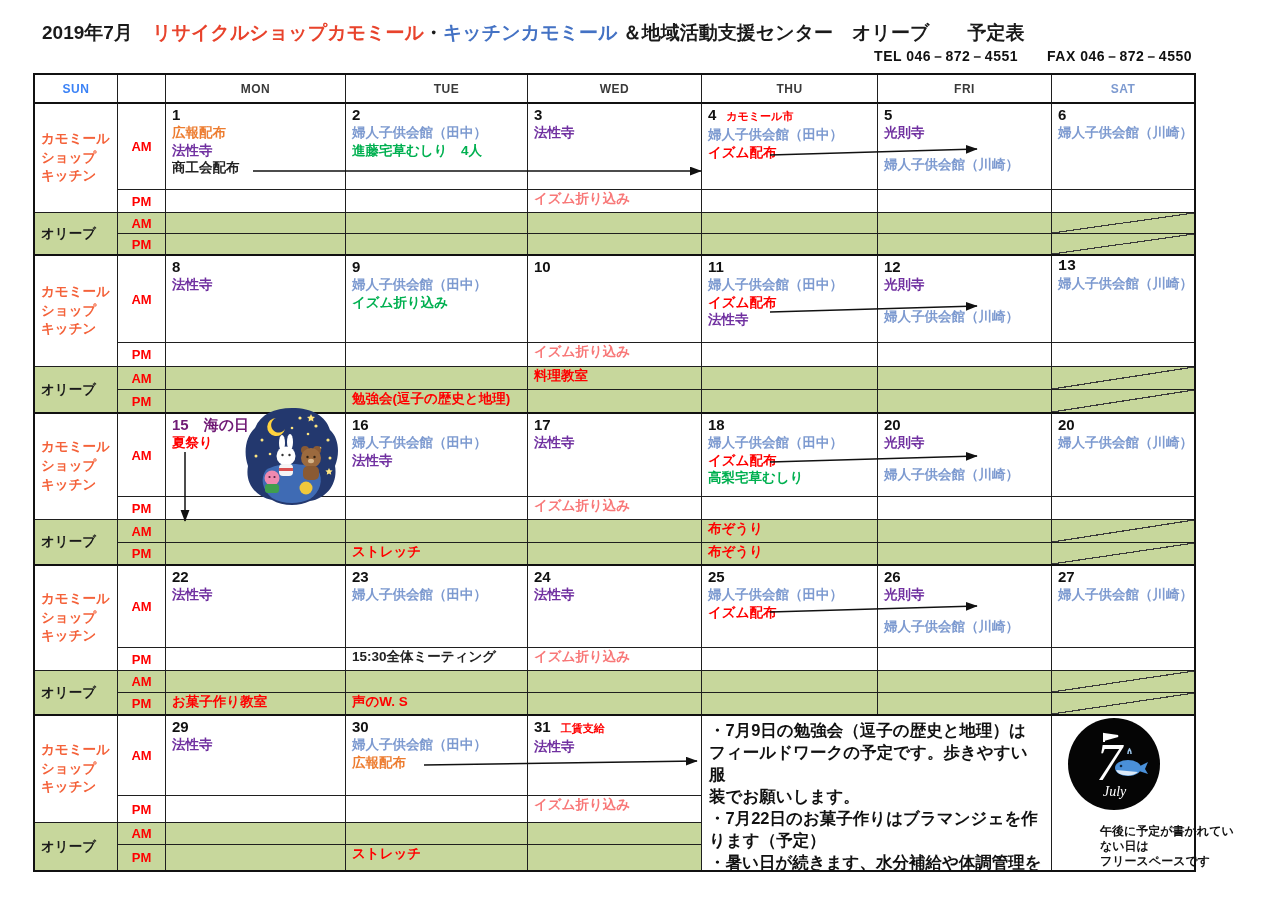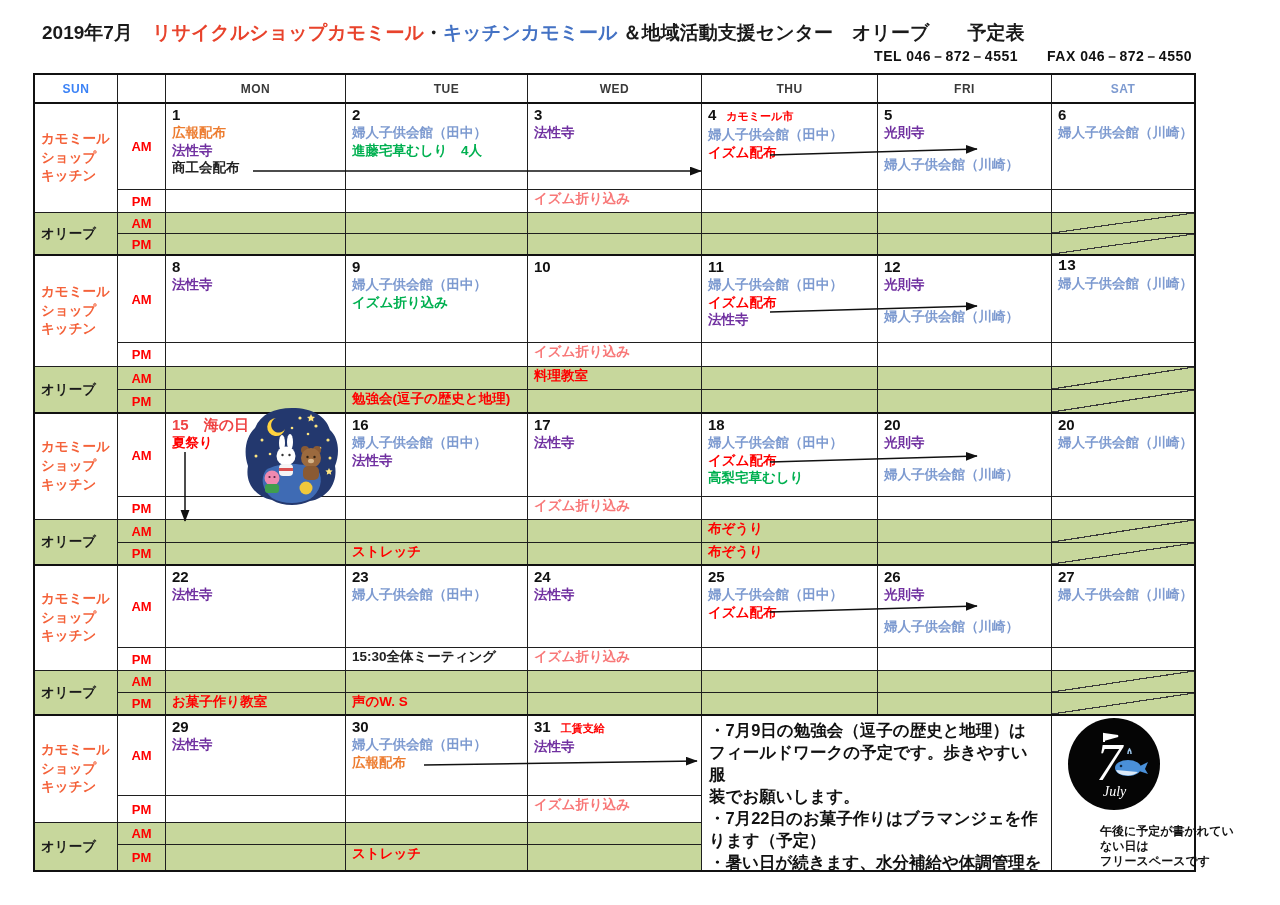--- a/index.html
+++ b/index.html
@@ -28,21 +28,21 @@
   .hdr{display:flex;align-items:center;justify-content:center;font-size:12px;font-weight:bold;color:#3a3a3a;letter-spacing:.5px;}
   .hdr-sun{color:#3b82f6;}
   .hdr-sat{color:#7d9ad0;}
   .glabel{display:flex;align-items:center;padding-left:6px;white-space:pre-line;
     font-size:13.5px;font-weight:bold;color:#f4623a;line-height:1.4;}
   .olabel{display:flex;align-items:center;padding-left:6px;font-size:13.5px;font-weight:bold;color:#1a1a1a;}
   .ampm{display:flex;align-items:center;justify-content:center;font-size:13px;font-weight:bold;color:#f00;}
   .daycell{padding:1px 6px;}
   .pmcell,.ocell{padding:0 6px;line-height:21px;}
   .dnum{font-size:15px;font-weight:bold;color:#111;line-height:19px;}
-  .dnum.red{color:#ef4444;}
+  .dnum.red{color:#701a75;}
   .badge{color:#f00;font-weight:bold;font-size:11px;margin-left:10px;}
   .ev{font-size:13.5px;font-weight:bold;line-height:1.3;white-space:nowrap;}
   .c-red{color:#f00;}
   .c-salmon{color:#f87878;}
   .c-orange{color:#ed7d31;}
   .c-purple{color:#7030a0;}
   .c-blue{color:#7d9ad0;}
   .c-grn{color:#00b050;}
   .c-black{color:#222;}
   .gap{margin-top:14px;}

